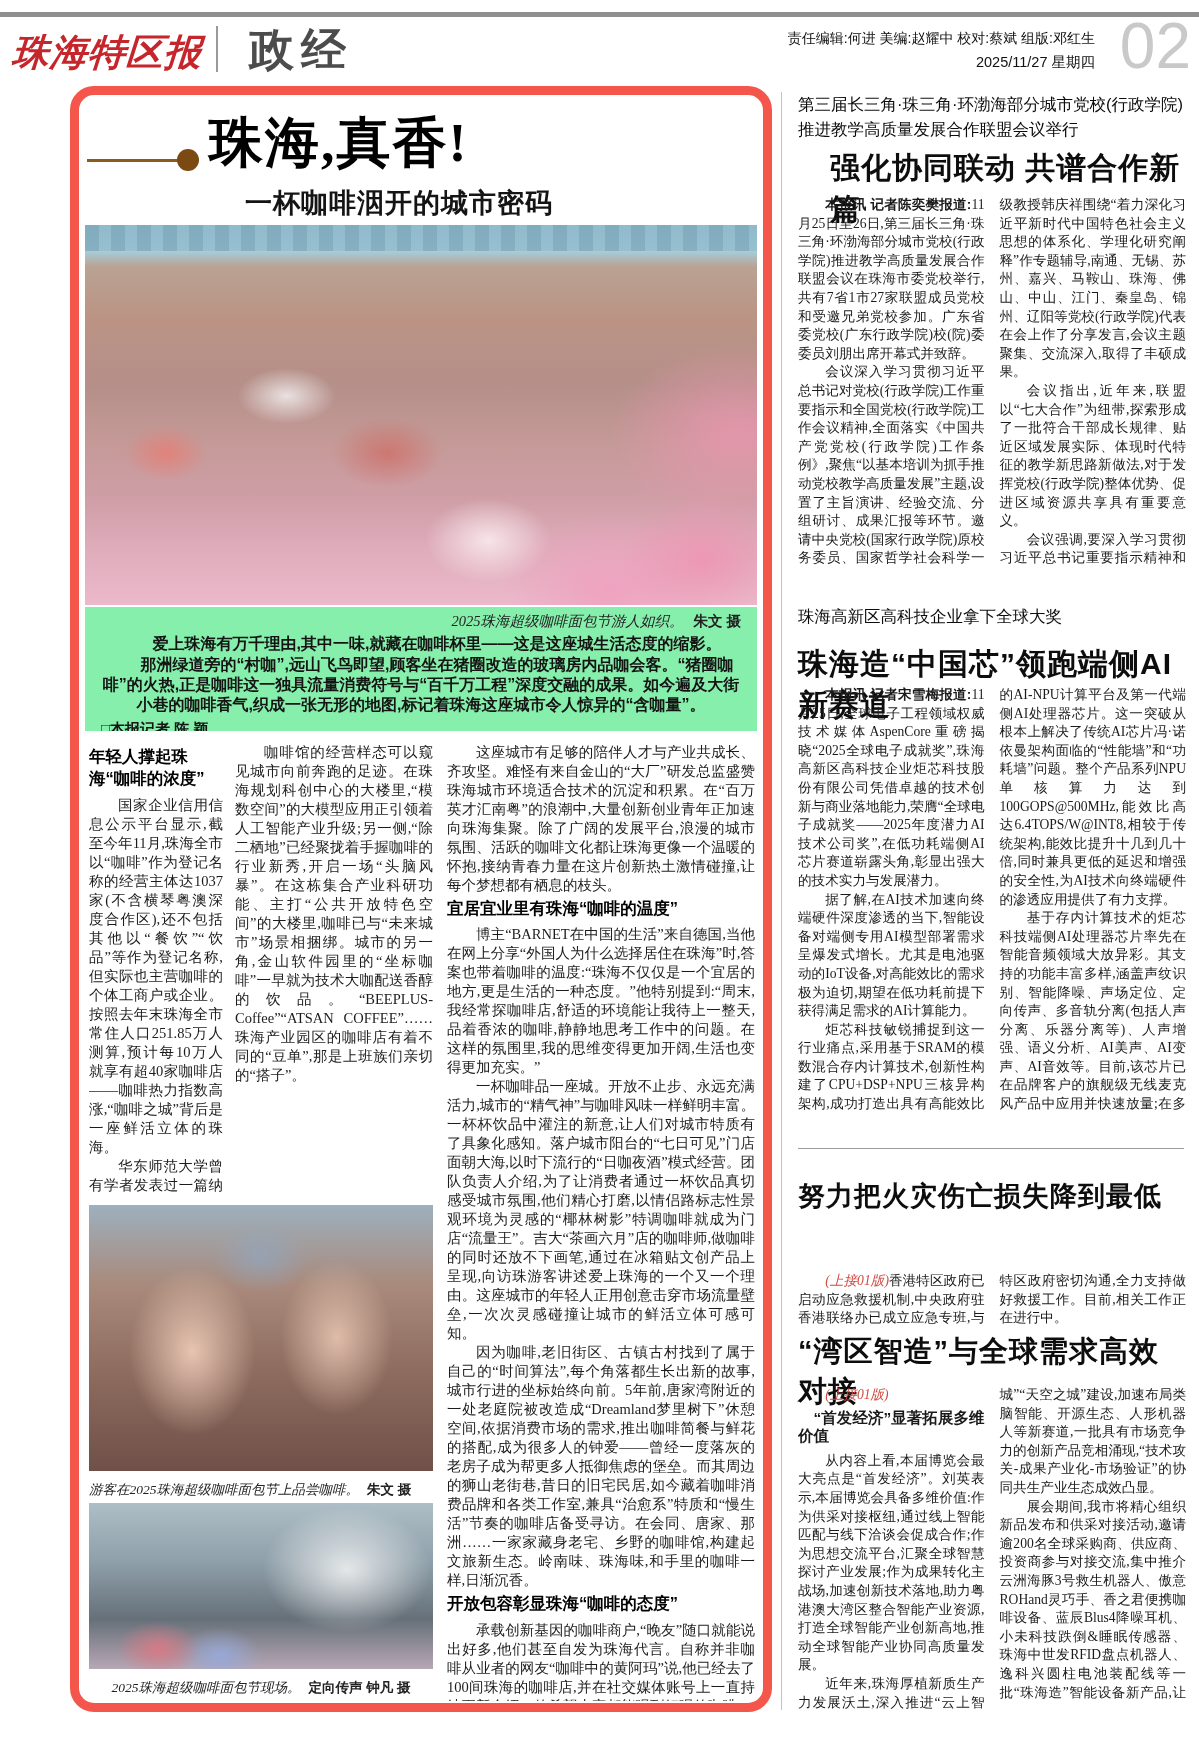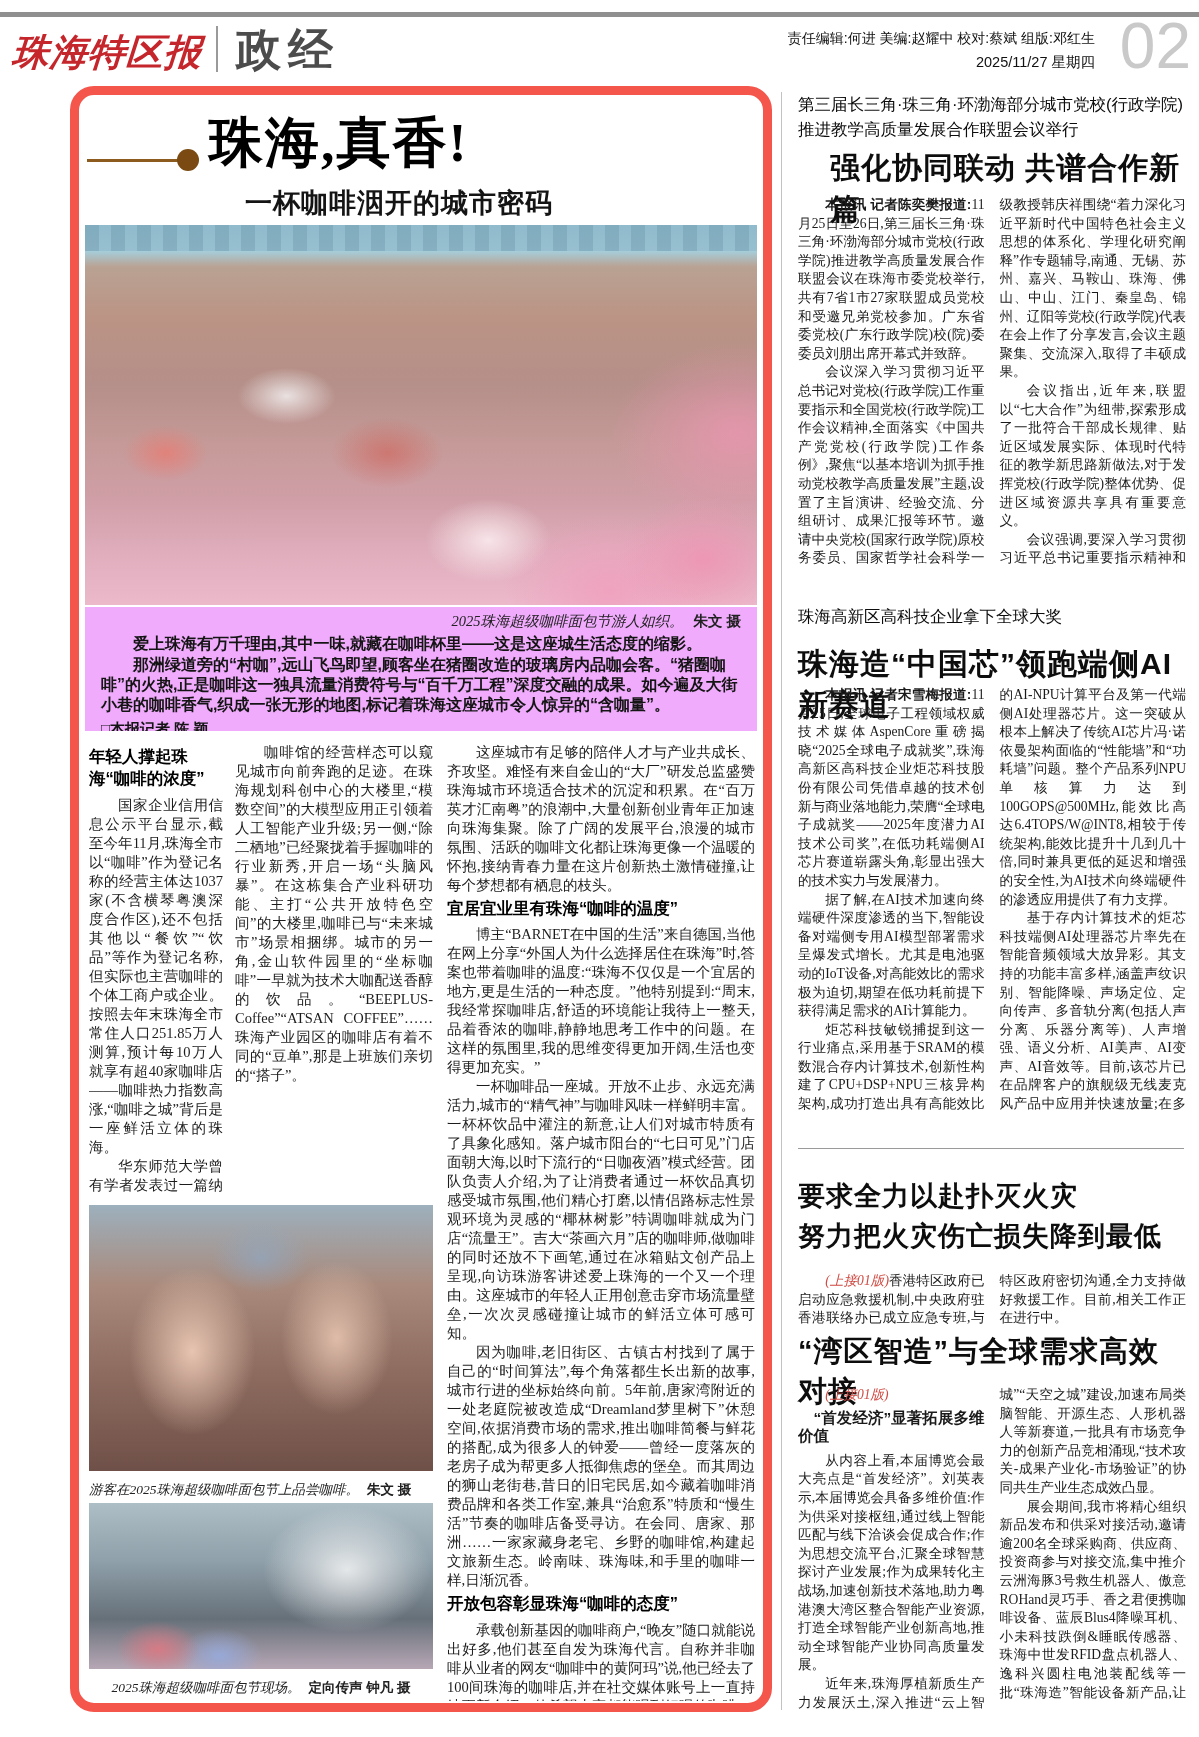--- a/index.html
+++ b/index.html
@@ -3,21 +3,21 @@
 <meta charset="utf-8">
 <style>
   html,body{margin:0;padding:0;background:#e9e9e9;}
   .page{position:relative;width:1199px;height:1737px;background:#fff;margin:0 auto;overflow:hidden;
         font-family:"Liberation Sans","DejaVu Sans",sans-serif;color:#111;}
   
   .top-rule{position:absolute;left:0;top:12px;width:100%;height:5px;background:#8f8f8f;}
   .masthead{position:absolute;left:12px;top:28px;font-size:37px;font-weight:bold;font-style:italic;
             color:#c5262c;font-family:"Liberation Serif","DejaVu Serif",serif;letter-spacing:1px;transform:skewX(-4deg);}
   .hdr-div{position:absolute;left:216px;top:26px;width:2px;height:46px;background:#9a9a9a;}
-  .section-title{position:absolute;left:236px;top:20px;font-size:45px;font-weight:900;color:#4c4c4c;letter-spacing:7px;}
+  .section-title{position:absolute;left:249px;top:20px;font-size:45px;font-weight:900;color:#4c4c4c;letter-spacing:7px;}
   .credits{position:absolute;right:104px;top:30px;font-size:14px;color:#111;text-align:center;}
   .issue-date{position:absolute;right:104px;top:53px;font-size:14.5px;color:#111;text-align:right;}
   .page-num{position:absolute;right:8px;top:14px;font-size:64px;line-height:1;color:#c9c9c9;}
   .col-divider{position:absolute;left:781px;top:92px;width:1px;height:1618px;background:#c2c2c2;}
   
   .feature{position:absolute;left:70px;top:86px;width:702px;height:1626px;border:9px solid #f4564c;
            border-radius:24px;box-sizing:border-box;background:#fff;overflow:hidden;}
   .t-line{position:absolute;left:8px;top:64px;width:94px;height:3px;background:#8d5b1d;}
   .t-dot{position:absolute;left:98px;top:54px;width:22px;height:22px;border-radius:50%;background:#7a4a12;}
   .f-title{position:absolute;left:130px;top:12px;font-size:54px;font-weight:900;color:#000;
@@ -31,26 +31,26 @@
       radial-gradient(180px 130px at 97% 55%, rgba(233,150,175,.85), rgba(233,150,175,0) 70%),
       radial-gradient(90px 60px at 60% 83%, rgba(250,235,238,.9), rgba(250,235,238,0) 70%),
       radial-gradient(70px 40px at 30% 45%, rgba(245,245,245,.8), rgba(245,245,245,0) 70%),
       radial-gradient(60px 40px at 12% 60%, rgba(236,120,110,.7), rgba(236,120,110,0) 70%),
       radial-gradient(80px 50px at 45% 60%, rgba(210,90,80,.55), rgba(210,90,80,0) 70%),
       linear-gradient(180deg,#86b7c8 0%,#a6ccd8 7%,#b9a293 11%,#bb9485 24%,#b58f89 42%,
                       #c59a98 58%,#cf9ea6 72%,#dfadbc 86%,#ecb9cb 100%);}
   .hero-sky{position:absolute;left:0;top:0;width:100%;height:26px;
       background:repeating-linear-gradient(90deg,#7fa9bc 0 14px,#93bccd 14px 26px);opacity:.8;}
   
-  .pink{position:absolute;left:6px;top:512px;width:672px;height:124px;background:#f0abfc;
+  .pink{position:absolute;left:6px;top:512px;width:672px;height:124px;background:#86efac;
         box-sizing:border-box;padding:5px 16px 4px 16px;overflow:hidden;}
   .hero-cap{text-align:right;font-size:14.5px;font-style:italic;color:#222;
             font-family:"Liberation Serif","DejaVu Serif",serif;margin-bottom:3px;}
   .hero-cap b{font-style:normal;font-family:"Liberation Sans",sans-serif;margin-left:10px;}
-  .intro p{margin:1px 0;font-size:16px;font-weight:600;line-height:20px;color:#141414;text-indent:2em;}
+  .intro p{margin:1px 0;font-size:16px;font-weight:600;line-height:20px;color:#141414;text-indent:2em;text-align:center;}
   .byline{margin-top:5px;font-size:15px;font-weight:600;color:#141414;}
   
   .cols{position:absolute;left:10px;top:648px;width:666px;height:958px;}
   .fcol{position:absolute;top:0;overflow:hidden;}
   .c1{left:0;width:134px;height:452px;}
   .c2{left:146px;width:198px;height:452px;}
   .c3{left:358px;width:308px;height:958px;}
   .sub-head{font-size:16.5px;font-weight:800;color:#000;margin:2px 0 6px 0;line-height:1.35;}
   .fp{font-size:14.5px;line-height:19px;text-align:justify;text-indent:2em;color:#1c1c1c;margin:0;
       font-family:"Liberation Serif","DejaVu Serif",serif;}
@@ -182,21 +182,20 @@
       <p><span class="lead">本报讯 记者宋雪梅报道:</span><span>11月25日,全球电子工程领域权威技术媒体AspenCore重磅揭晓“2025全球电子成就奖”,珠海高新区高科技企业炬芯科技股份有限公司凭借卓越的技术创新与商业落地能力,荣膺“全球电子成就奖——2025年度潜力AI技术公司奖”,在低功耗端侧AI芯片赛道崭露头角,彰显出强大的技术实力与发展潜力。</span></p>
       <p>据了解,在AI技术加速向终端硬件深度渗透的当下,智能设备对端侧专用AI模型部署需求呈爆发式增长。尤其是电池驱动的IoT设备,对高能效比的需求极为迫切,期望在低功耗前提下获得满足需求的AI计算能力。</p>
       <p>炬芯科技敏锐捕捉到这一行业痛点,采用基于SRAM的模数混合存内计算技术,创新性构建了CPU+DSP+NPU三核异构架构,成功打造出具有高能效比的AI-NPU计算平台及第一代端侧AI处理器芯片。这一突破从根本上解决了传统AI芯片冯·诺依曼架构面临的“性能墙”和“功耗墙”问题。整个产品系列NPU单核算力达到100GOPS@500MHz,能效比高达6.4TOPS/W@INT8,相较于传统架构,能效比提升十几到几十倍,同时兼具更低的延迟和增强的安全性,为AI技术向终端硬件的渗透应用提供了有力支撑。</p>
       <p>基于存内计算技术的炬芯科技端侧AI处理器芯片率先在智能音频领域大放异彩。其支持的功能丰富多样,涵盖声纹识别、智能降噪、声场定位、定向传声、多音轨分离(包括人声分离、乐器分离等)、人声增强、语义分析、AI美声、AI变声、AI音效等。目前,该芯片已在品牌客户的旗舰级无线麦克风产品中应用并快速放量;在多家头部客户的高端音箱、Party音箱场景,已完成立项导入;在专业声卡、调音台等专业音频领域,也取得了阶段性成果。</p>
 
     </div>
 
     <div class="hrule"></div>
 
     <div class="headline" id="n3-head">
-      <div>要求全力以赴扑灭火灾</div>
       <div>努力把火灾伤亡损失降到最低</div>
     </div>
     <div class="nbody" id="n3-body">
       <p><span class="cont">(上接01版)</span><span>香港特区政府已启动应急救援机制,中央政府驻香港联络办已成立应急专班,与特区政府密切沟通,全力支持做好救援工作。目前,相关工作正在进行中。</span></p>
     </div>
 
     <div class="headline" id="n4-head">“湾区智造”与全球需求高效对接</div>
     <div class="nbody" id="n4-body">
       <p style="text-indent:2em"><span class="cont">(上接01版)</span></p>
       <div class="n-subhead">“首发经济”显著拓展多维价值</div>

